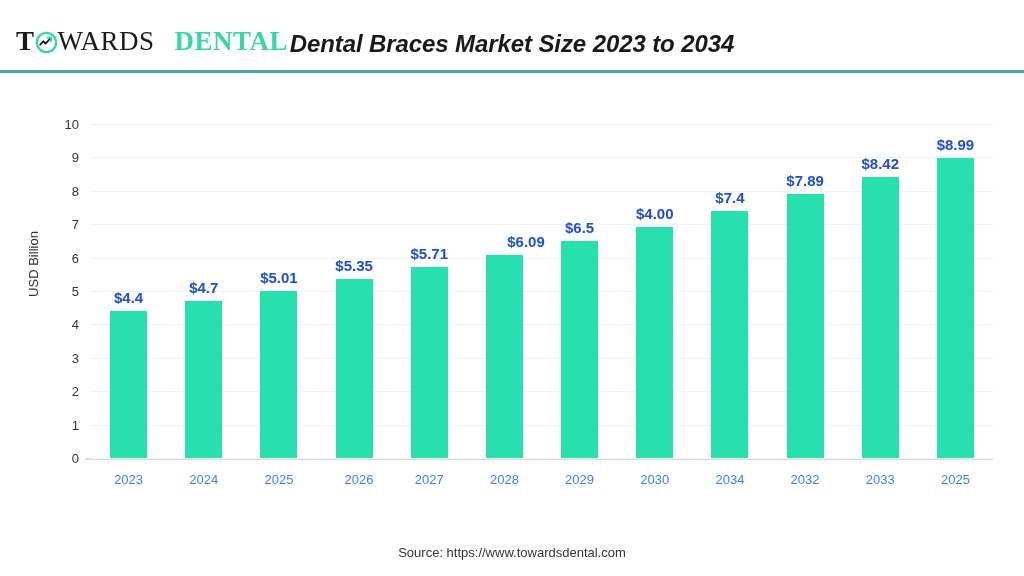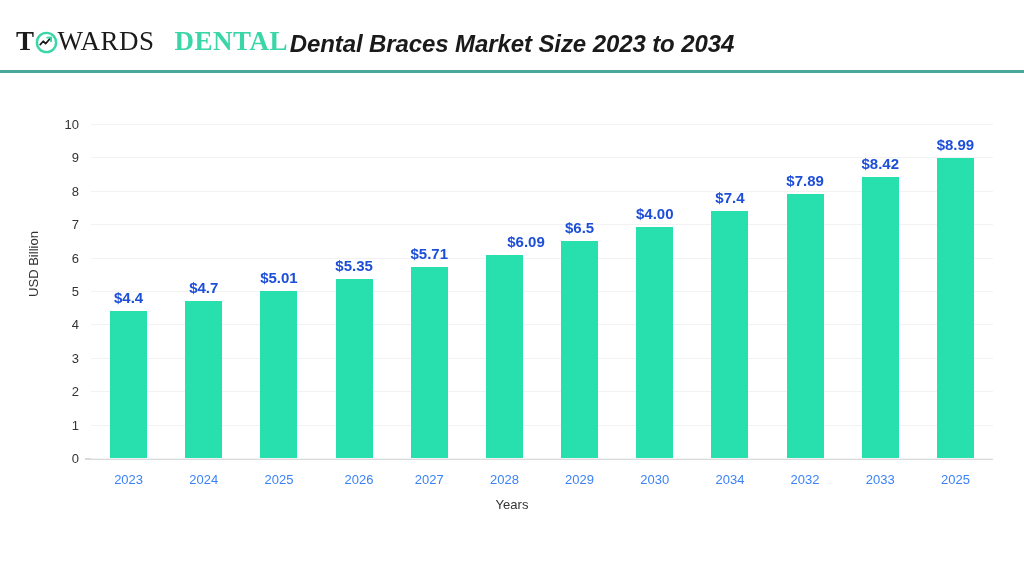--- a/index.html
+++ b/index.html
@@ -264,14 +264,14 @@
       <div class="bar-value" style="left: 674.083px; width: 80px; top: 49px;">$7.89</div>
       <div class="xtick-label" style="left: 674.083px; width: 80px; top: 349px;">2032</div>
       <div class="bar" title="2033: $8.42" style="left: 770.75px; width: 37px; height: 281.228px; background: rgb(39, 224, 174);"></div>
       <div class="bar-value" style="left: 749.25px; width: 80px; top: 31.772px;">$8.42</div>
       <div class="xtick-label" style="left: 749.25px; width: 80px; top: 349px;">2033</div>
       <div class="bar" title="2034: $8.99" style="left: 845.917px; width: 37px; height: 300.266px; background: rgb(39, 224, 174);"></div>
       <div class="bar-value" style="left: 824.417px; width: 80px; top: 12.734px;">$8.99</div>
       <div class="xtick-label" style="left: 824.417px; width: 80px; top: 349px;">2025</div>
     </div>
 
-  <div class="x-axis-title">Years</div>
+  <div class="source">Source: https://www.towardsdental.com</div>
 </div>
 
 </body></html>

